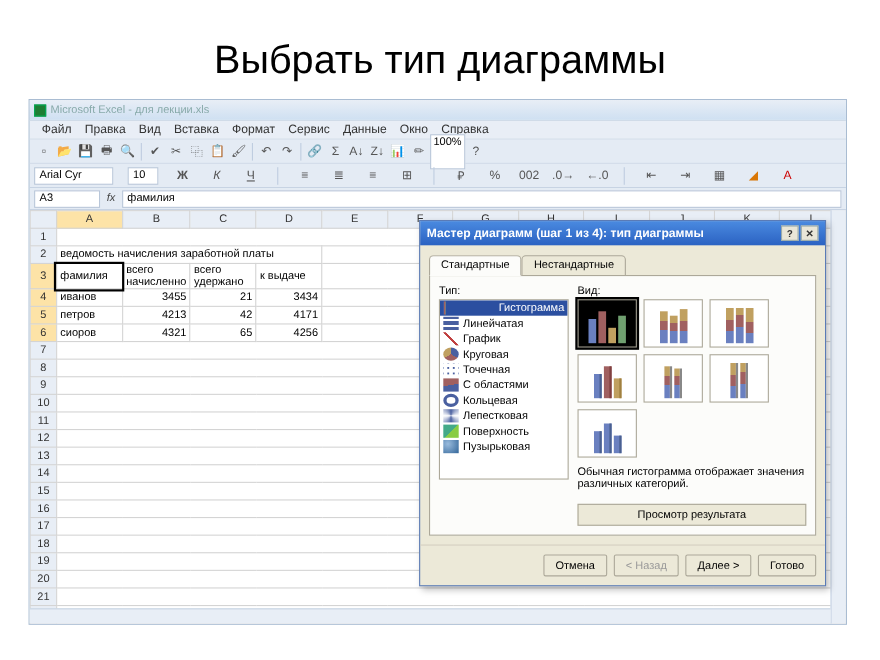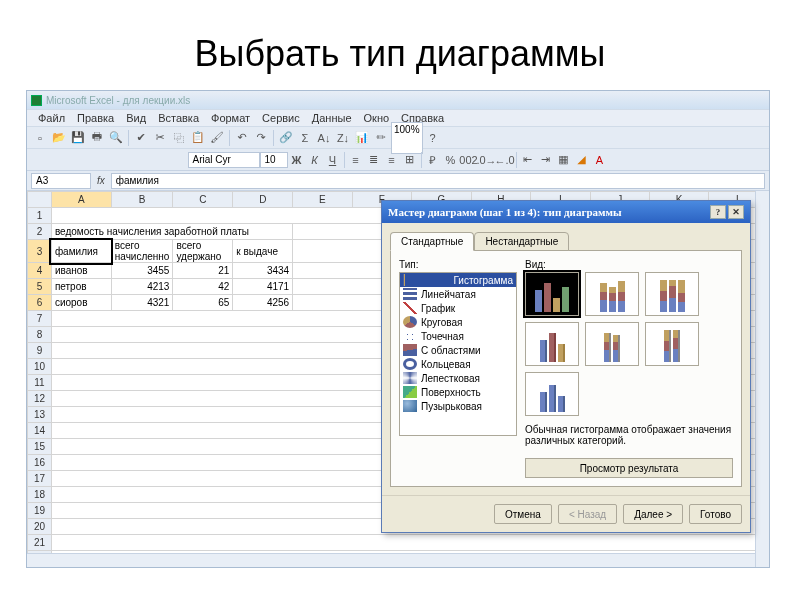--- a/index.html
+++ b/index.html
@@ -8,40 +8,40 @@
   .excel-window { position: absolute; left: 26px; top: 90px; width: 744px; height: 478px; border: 1px solid #a9bcd2; background: #eef3f8; font-size: 10px; }
   .titlebar { height: 18px; background: linear-gradient(#e8eef6,#cfe0f2); display: flex; align-items: center; padding-left: 4px; gap: 4px; }
   .titlebar .logo { width: 11px; height: 11px; background: #1e7e34; border: 1px solid #0a5; }
   .titlebar .txt { color: #8aa; font-size: 10px; }
   .menubar { height: 18px; background: #e9eef6; display: flex; align-items: center; gap: 2px; padding-left: 6px; font-size: 11px; color: #333; border-top: 1px solid #d0dbe8; border-bottom: 1px solid #d0dbe8; }
   .menubar span { padding: 1px 5px; cursor: default; }
   .toolbar { height: 22px; background: #e4ebf4; display: flex; align-items: center; gap: 1px; padding: 0 4px; border-bottom: 1px solid #d0dbe8; }
   .tbtn { width: 18px; height: 18px; display: inline-flex; align-items: center; justify-content: center; font-size: 11px; color: #555; border: 1px solid transparent; border-radius: 2px; cursor: default; }
   .sep { width: 1px; height: 16px; background: #bfcde0; margin: 0 2px; }
   .zoom { font-size: 10px; padding: 0 2px; background: #fff; border: 1px solid #b8c6d9; height: 32px; line-height: 14px; }
-  .fmtbar { height: 22px; background: #e4ebf4; display: flex; align-items: center; gap: 0; padding: 0 4px; border-bottom: 1px solid #c7d3e3; justify-content: center; }
+  .fmtbar { height: 22px; background: #e4ebf4; display: flex; align-items: center; gap: 13px; padding: 0 4px; border-bottom: 1px solid #c7d3e3; }
   .fontbox { background: #fff; border: 1px solid #b8c6d9; height: 16px; font-size: 10px; padding: 0 4px; display: flex; align-items: center; }
   .fontbox.nm { width: 72px; } .fontbox.sz { width: 28px; }
   .namebox-row { height: 20px; background: #e4ebf4; display: flex; align-items: center; border-bottom: 1px solid #c7d3e3; }
   .namebox { width: 60px; height: 16px; background: #fff; border: 1px solid #b8c6d9; font-size: 10px; display: flex; align-items: center; padding: 0 4px; margin-left: 4px; }
   .fx { margin: 0 6px; font-style: italic; font-size: 10px; color: #444; }
   .formula { flex: 1; height: 16px; background: #fff; border: 1px solid #b8c6d9; font-size: 10px; padding: 0 4px; display: flex; align-items: center; margin-right: 4px; }
   .grid-area { position: relative; background: #fff; height: calc(100% - 100px); overflow: hidden; }
   table.sheet { border-collapse: collapse; font-size: 10px; }
   table.sheet th, table.sheet td { border: 1px solid #d4d4d4; height: 16px; }
   table.sheet th { background: #e8eef6; color: #333; font-weight: normal; text-align: center; }
   table.sheet th.rowh { width: 24px; background: #e8eef6; }
   table.sheet th.colh { width: 60px; }
   table.sheet td { width: 60px; padding: 0 3px; }
   .num { text-align: right; }
   .corner { width: 24px; background: #e8eef6; }
   .selrow th, .selcol { background: #fde3a7 !important; color: #8a5a00; }
   
   .dialog { position: absolute; left: 381px; top: 200px; width: 370px; background: #ece9d8; border: 1px solid #5a7bb6; box-shadow: 3px 3px 6px rgba(0,0,0,.25); font-size: 10px; }
-  .dlg-title { height: 22px; background: linear-gradient(#4a8ae0,#2b62c2); color: #fff; font-weight: bold; display: flex; align-items: center; padding: 0 6px; justify-content: space-between; font-size: 11px; font-family: Liberation Serif, serif; }
+  .dlg-title { height: 22px; background: linear-gradient(#4a8ae0,#2b62c2); color: #fff; font-weight: bold; display: flex; align-items: center; padding: 0 6px; justify-content: space-between; font-size: 11px; }
   .dlg-title .btns { display: flex; gap: 2px; }
   .dlg-title .wbtn { width: 16px; height: 14px; background: #e9e6d8; border: 1px solid #9aa; font-size: 9px; display: flex; align-items: center; justify-content: center; color: #333; }
   .dlg-body { padding: 8px; }
   .tabrow { display: flex; gap: 0; margin-bottom: 0; }
   .tab { padding: 3px 10px; border: 1px solid #aca899; background: #ece9d8; border-top-left-radius: 4px; border-top-right-radius: 4px; position: relative; top: 1px; font-size: 10px; }
   .tab.active { background: #fcfcfa; border-bottom-color: #fcfcfa; z-index: 2; }
   .tabpane { border: 1px solid #aca899; background: #fcfcfa; padding: 8px; }
   .cols { display: flex; gap: 8px; }
   .col-l { width: 118px; }
   .col-r { flex: 1; }

